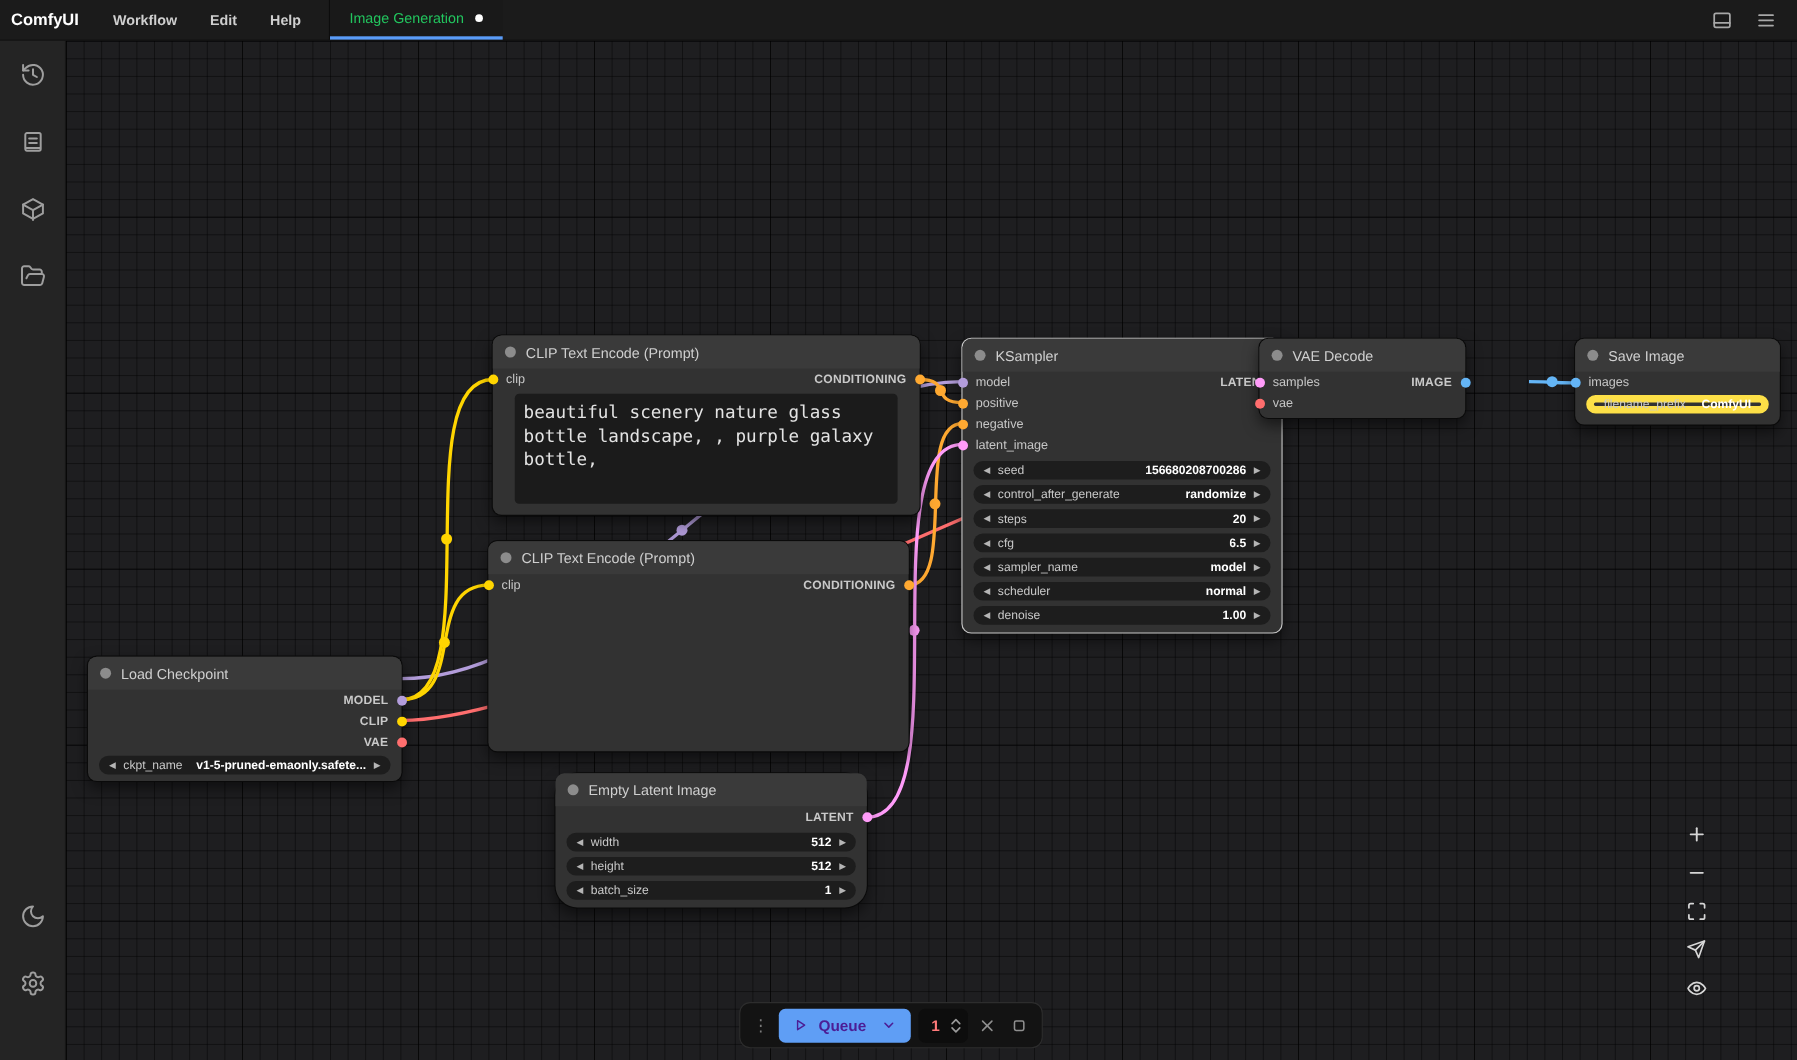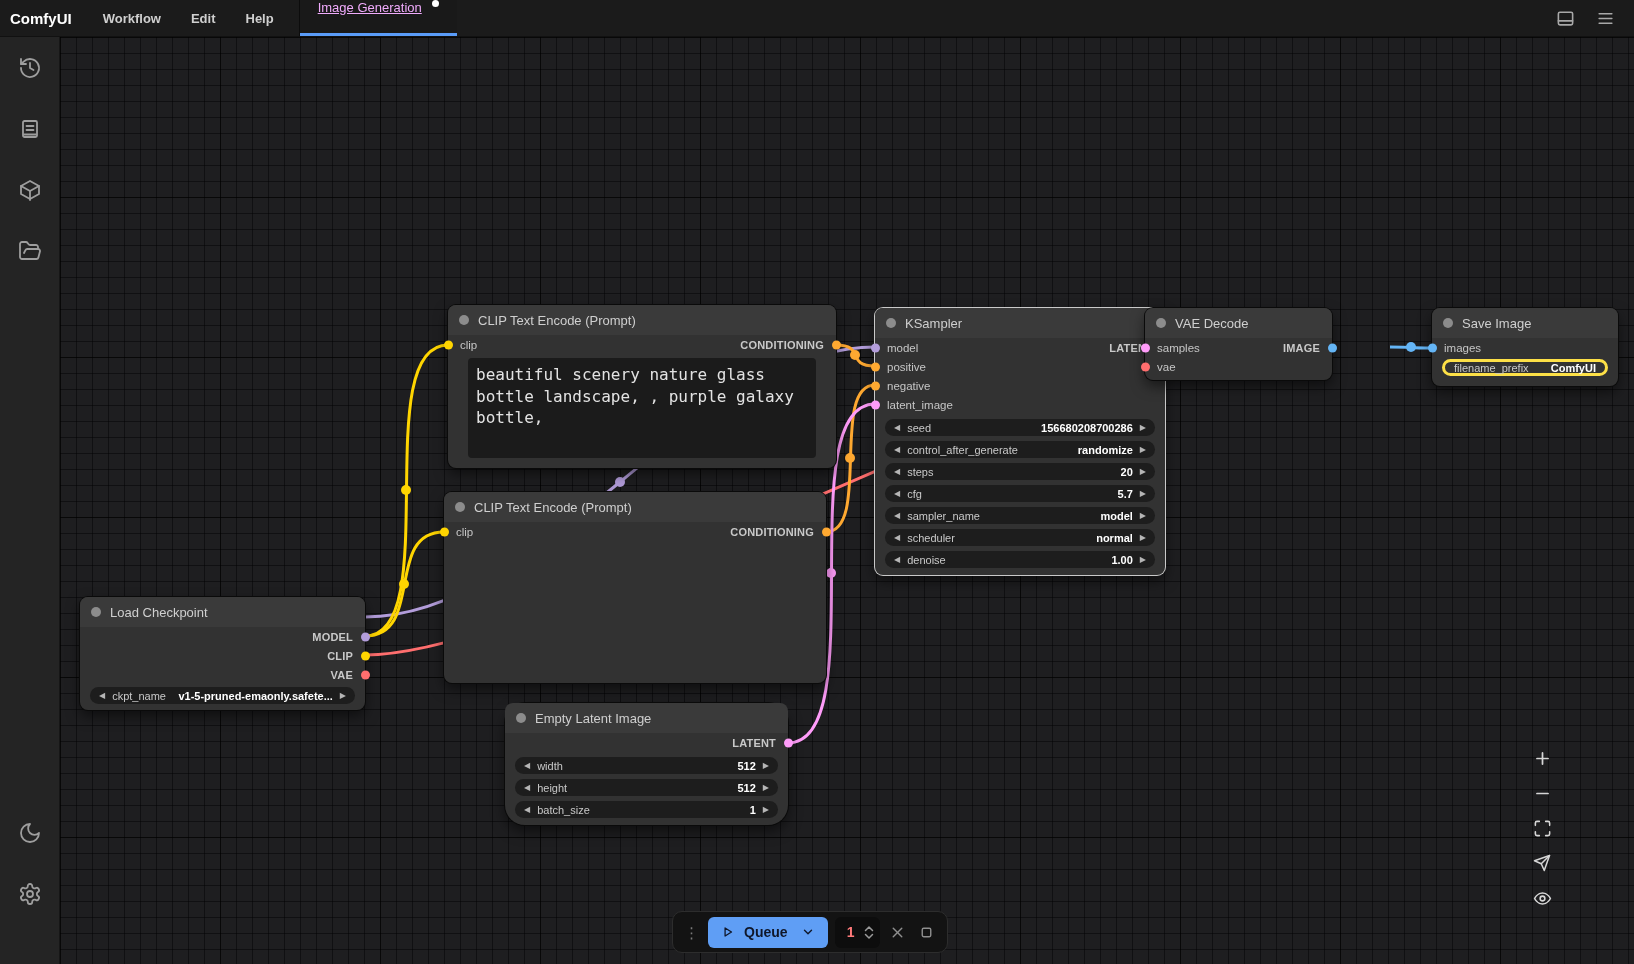--- a/index.html
+++ b/index.html
@@ -7,22 +7,22 @@
     font-family:"Liberation Sans", sans-serif; }
 
   
   .topbar { position:fixed; left:0; top:0; width:1634px; height:37px; background:#1b1b1b;
     display:flex; align-items:stretch; z-index:20; border-bottom:1px solid #111; }
   .logo { display:flex; align-items:center; padding:0 16px 0 10px; color:#fff;
     font-weight:700; font-size:15px; }
   .menu-item { display:flex; align-items:center; padding:0 15px; color:#cfcfcf;
     font-size:13px; font-weight:600; cursor:default; }
   .tab-sep { width:1px; background:#0c0c0c; margin-left:10px; }
-  .wtab { display:flex; align-items:flex-start; gap:10px; padding:0 18px; background:#191919;
-    border-bottom:3px solid #5a9cf8; color:#f0abfc; font-size:13px; position:relative;text-decoration:underline; }
+  .wtab { display:flex; align-items:center; gap:10px; padding:0 18px; background:#191919;
+    border-bottom:3px solid #5a9cf8; color:#22c55e; font-size:13px; position:relative; }
   .wtab .dirty-dot { width:7px; height:7px; border-radius:50%; background:#fff; }
   .topbar-right { margin-left:auto; display:flex; align-items:center; gap:10px; padding-right:14px; }
   .tb-btn { width:30px; height:28px; display:flex; align-items:center; justify-content:center;
     color:#a8a8a8; background:transparent; border:none; }
 
   
   .sidebar { position:fixed; left:0; top:37px; width:60px; height:927px; background:#242424;
     display:flex; flex-direction:column; z-index:20; border-right:1px solid #161616; }
   .sb-btn { width:60px; height:61px; display:flex; align-items:center; justify-content:center;
     background:transparent; border:none; color:#9e9e9e; }
@@ -66,29 +66,29 @@
   .prompt-box { margin:4px 20px 10px; background:#1b1b1b; border-radius:4px; padding:6px 8px;
     font-family:"DejaVu Sans Mono", monospace; font-size:16px; color:#e3e3e3;
     line-height:1.35; overflow:hidden; }
 
   .widget { height:17px; margin:5px 10px 0; background:#1d1d1d; border-radius:9px;
     display:flex; align-items:center; padding:0 9px; gap:7px; font-size:11px; color:#c9c9c9; }
   .widget .arrow { font-size:8px; color:#b5b5b5; line-height:1; flex:none; }
   .widget .wname { white-space:nowrap; }
   .widget .wvalue { margin-left:auto; color:#fff; font-weight:700; white-space:nowrap;
     overflow:hidden; text-overflow:ellipsis; }
-  .widget.text-widget { background:transparent; border:3px solid #fde047; }
+  .widget.text-widget { background:transparent; border:7px solid #fde047; }
 
   
   .queue-bar { position:fixed; left:672px; top:911px; width:276px; height:42px; background:#131313;
     border:1px solid #2d2d2d; border-radius:10px; display:flex; align-items:center;
     padding:0 9px; gap:7px; z-index:25; }
   .drag-handle { color:#7a7a7a; font-size:15px; line-height:1; padding:0 2px; cursor:grab; }
   .queue-btn { height:31px; background:#5f9ef5; border:none; border-radius:6px; display:flex;
-    align-items:center; gap:9px; padding:0 13px; color:#0f172a; font-size:14px; font-weight:600; }
+    align-items:center; gap:9px; padding:0 13px; color:#4c1d95; font-size:14px; font-weight:600; }
   .batch-box { height:31px; background:#0d0d0d; border-radius:6px; display:flex;
     align-items:center; padding:0 5px 0 9px; gap:5px; }
   .batch-val { color:#ff7a7a; font-weight:700; font-size:14px; min-width:14px; text-align:center; }
   .spinners { display:flex; flex-direction:column; gap:1px; color:#9a9a9a; }
   .qb-icon { width:30px; height:30px; display:flex; align-items:center; justify-content:center;
     background:transparent; border:none; color:#8f8f8f; }
 
   
   .graph-controls { position:fixed; right:82px; top:748px; display:flex; flex-direction:column;
     gap:15px; z-index:25; }
@@ -311,21 +311,21 @@
   </div>
   <div class="widget">
     <span class="arrow">◀</span>
     <span class="wname">steps</span>
     <span class="wvalue">20</span>
     <span class="arrow">▶</span>
   </div>
   <div class="widget">
     <span class="arrow">◀</span>
     <span class="wname">cfg</span>
-    <span class="wvalue">5.7</span>
+    <span class="wvalue">6.5</span>
     <span class="arrow">▶</span>
   </div>
   <div class="widget">
     <span class="arrow">◀</span>
     <span class="wname">sampler_name</span>
     <span class="wvalue">model</span>
     <span class="arrow">▶</span>
   </div>
   <div class="widget">
     <span class="arrow">◀</span>

